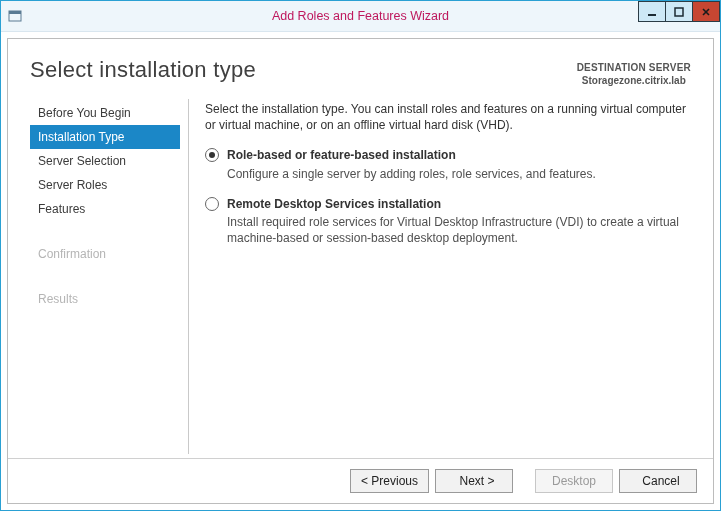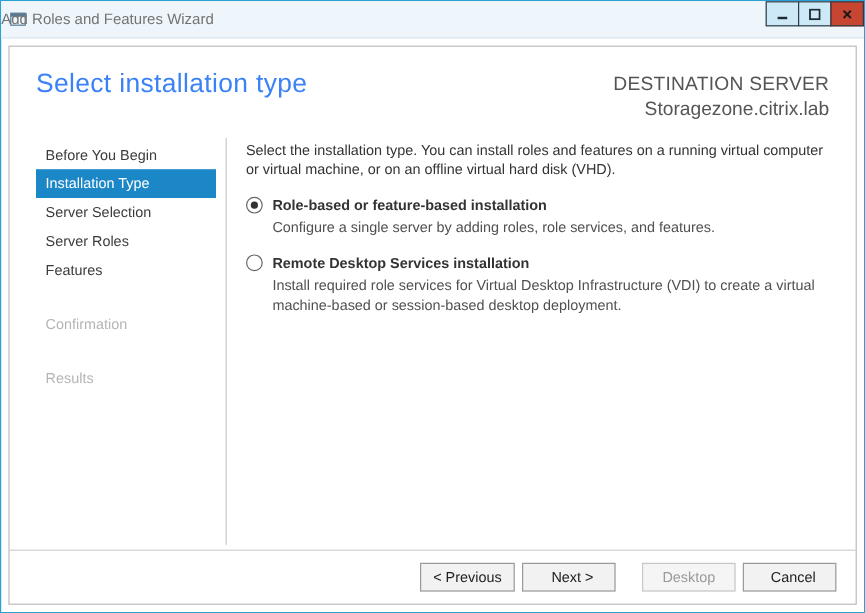--- a/index.html
+++ b/index.html
@@ -27,22 +27,23 @@
     position: relative;
   }
   .titlebar-icon {
     width: 16px; height: 16px;
     margin-left: 6px;
     display: flex; align-items: center; justify-content: center;
   }
   .titlebar-title {
     position: absolute;
     left: 0; right: 0;
+    text-align: center;
     font-size: 12.5px;
-    color: #737373;
+    color: #be185d;
     pointer-events: none;
   }
   .win-controls {
     margin-left: auto;
     display: flex;
     height: 21px;
     margin-right: 0;
     margin-top: -9px;
   }
   .win-btn {
@@ -74,30 +75,31 @@
     flex-direction: column;
     min-height: 0;
   }
   .header-row {
     display: flex;
     padding: 18px 22px 8px 22px;
   }
   .page-title {
     font-size: 22px;
     font-weight: 300;
-    color: #3b82f6;
+    color: #404040;
     letter-spacing: 0.3px;
   }
   .dest {
     margin-left: auto;
-    text-align: right;
-    font-size: 16px;
+    text-align: center;
+    font-size: 10px;
     color: #555;
     line-height: 1.3;
     padding-top: 4px;
+    font-weight: bold;
   }
   .dest .lbl { letter-spacing: 0.2px; }
 
   .body-row {
     flex: 1;
     display: flex;
     min-height: 0;
     padding: 0 22px 0 22px;
   }
   .nav {

